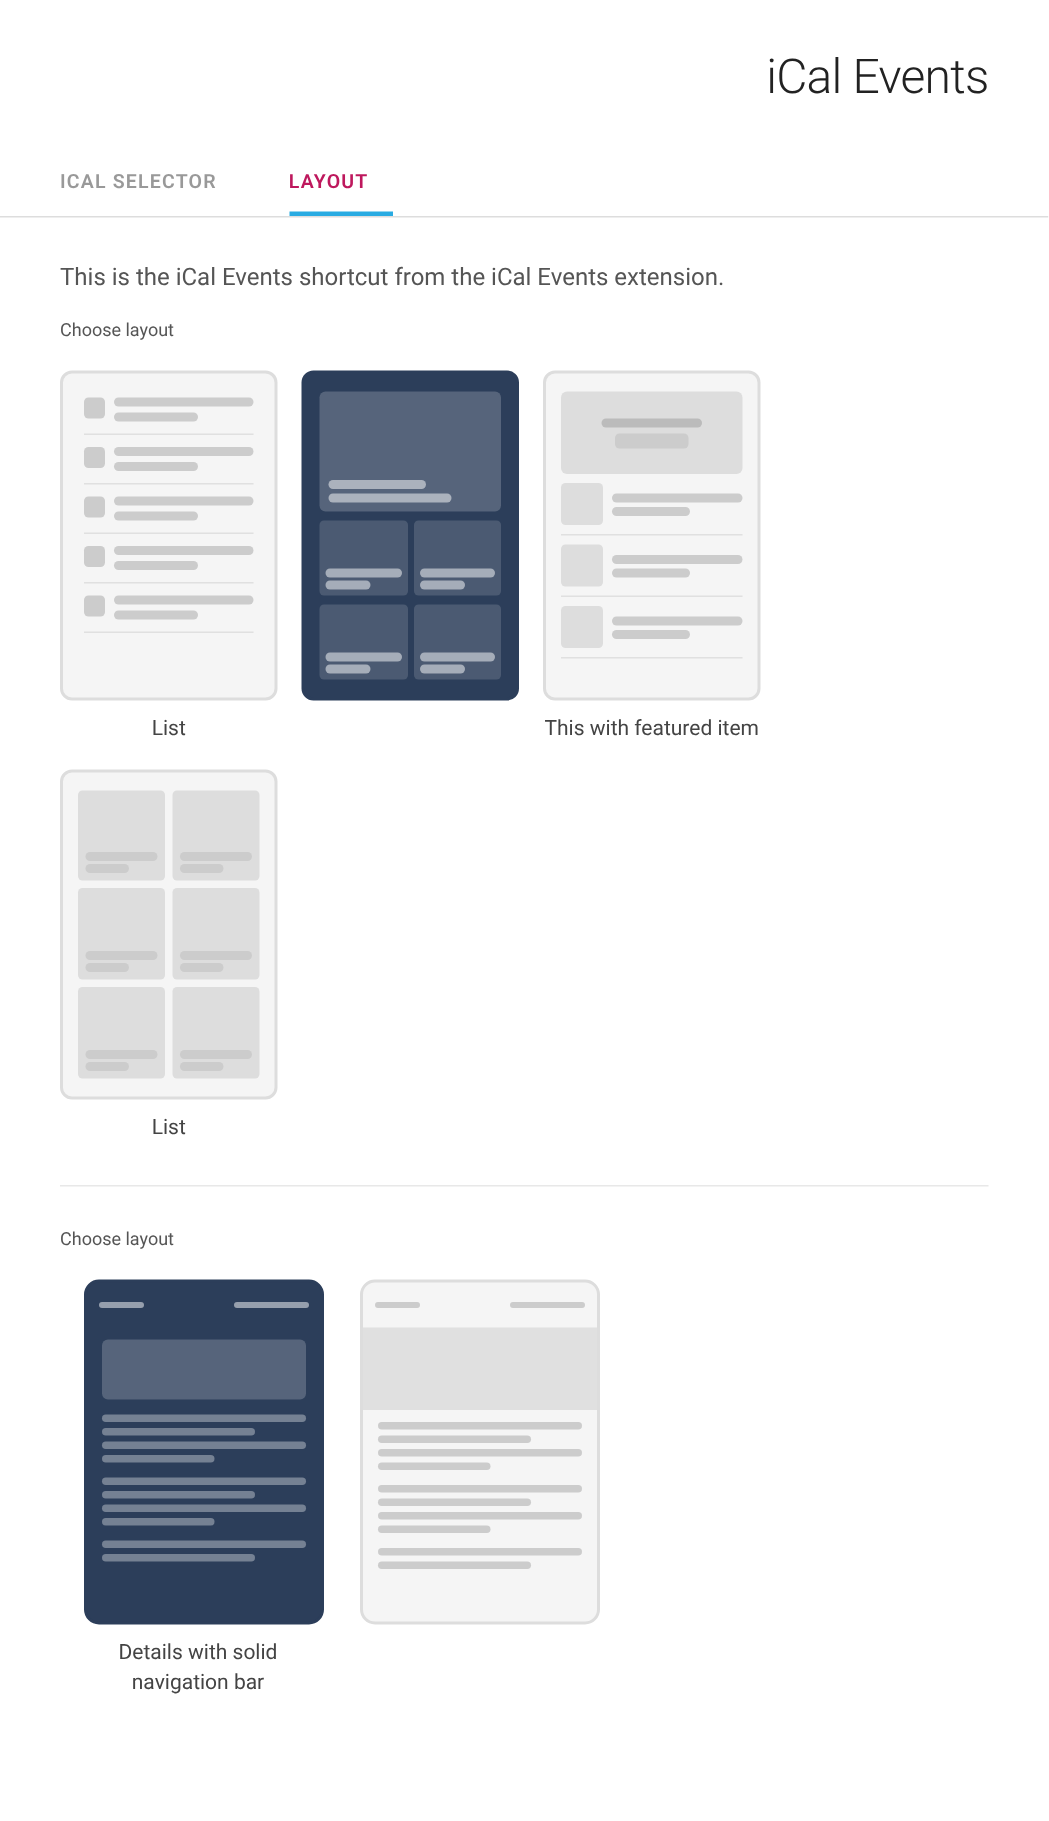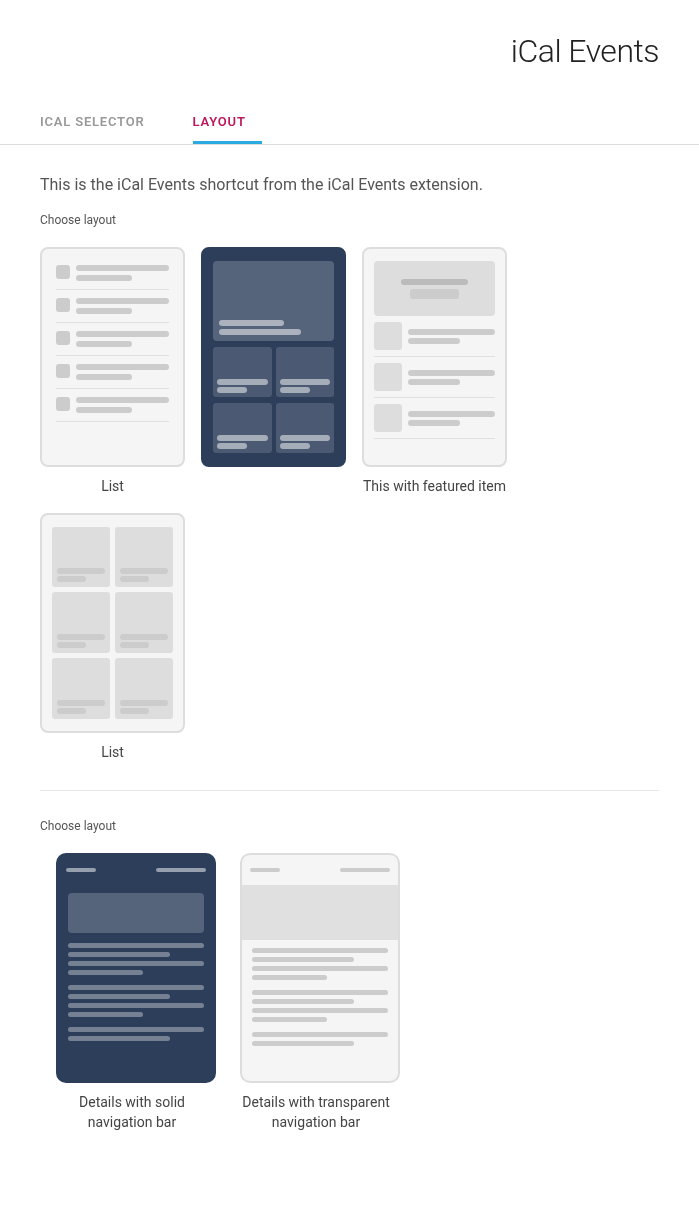--- a/index.html
+++ b/index.html
@@ -593,17 +593,16 @@
             <div class="detail-line medium"></div>
             <div class="detail-line full"></div>
             <div class="detail-line short"></div>
           </div>
           <div class="detail-group">
             <div class="detail-line full"></div>
             <div class="detail-line medium"></div>
           </div>
         </div>
       </div>
-      <div class="card-label">Details with transparent navigation bar</div>
     </div>
 
   </div>
 </div>
 
 </body></html>

